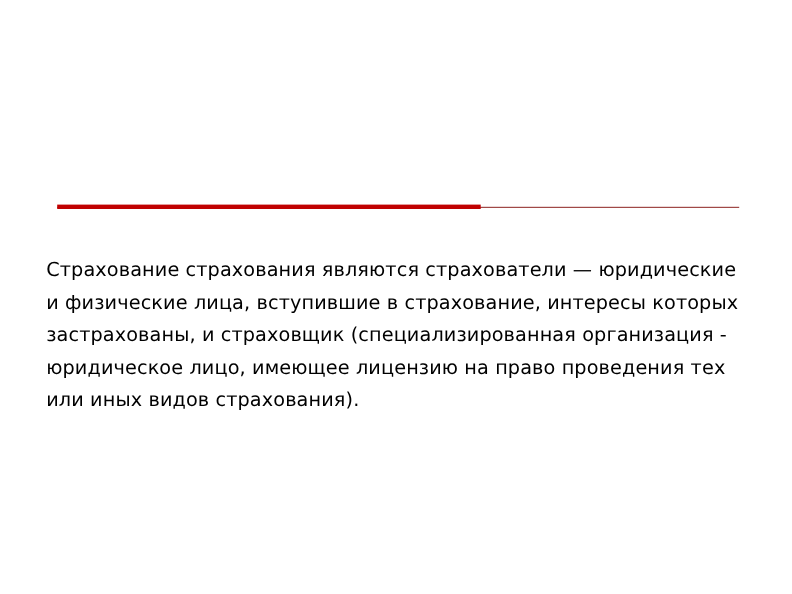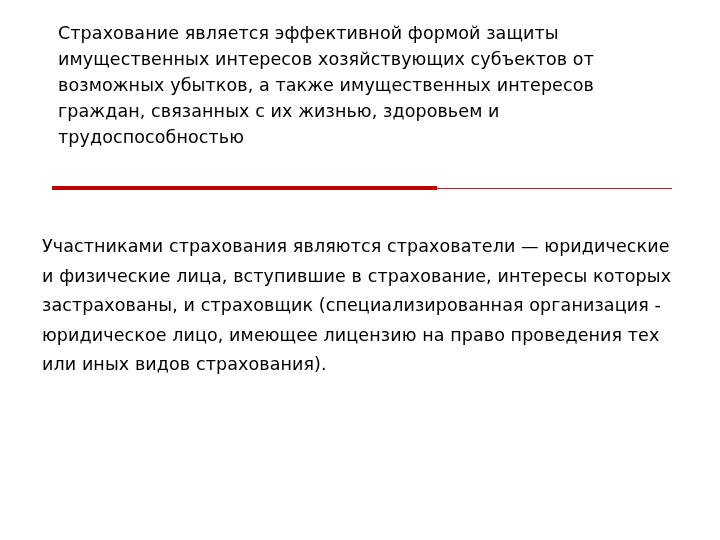--- a/index.html
+++ b/index.html
@@ -66,26 +66,23 @@
     font-size: 17.5px;
     line-height: 29.5px;
     letter-spacing: 0.1px;
   }
 </style>
 </head>
 <body>
 
 <div class="slide">
 
-  <div class="block-top">
-    <p>Страхование является эффективной формой защиты имущественных интересов хозяйствующих субъектов от возможных убытков, а также имущественных интересов граждан, связанных с их жизнью, здоровьем и трудоспособностью</p>
-  </div>
 
   <div class="divider-wrap">
     <div class="divider-thin"></div>
     <div class="divider-thick"></div>
   </div>
 
   <div class="block-bottom">
-    <p>Участниками страхования являются страхователи — юридические и физические лица, вступившие в страхование, интересы которых застрахованы, и страховщик (специализированная организация - юридическое лицо, имеющее лицензию на право проведения тех или иных видов страхования).</p>
+    <p>Страхование страхования являются страхователи — юридические и физические лица, вступившие в страхование, интересы которых застрахованы, и страховщик (специализированная организация - юридическое лицо, имеющее лицензию на право проведения тех или иных видов страхования).</p>
   </div>
 
 </div>
 
 </body></html>

